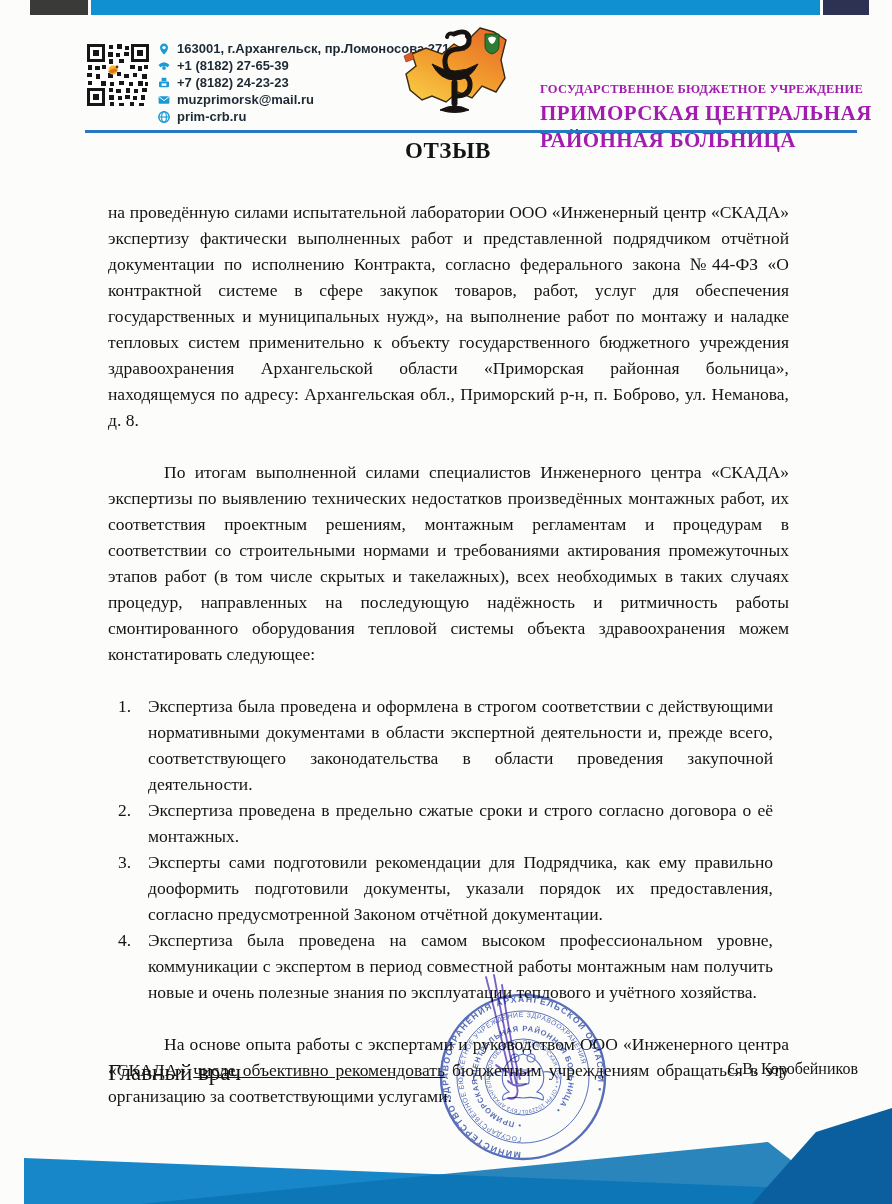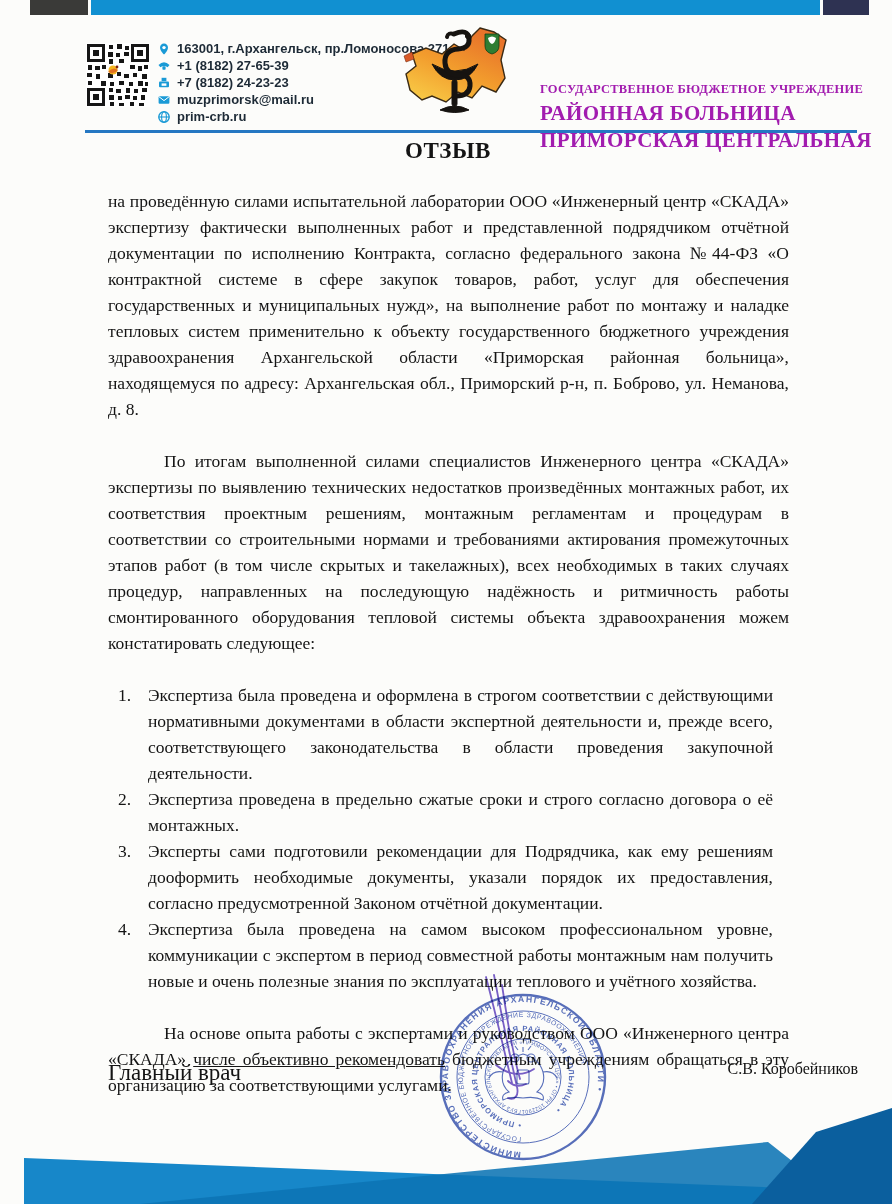--- a/index.html
+++ b/index.html
@@ -24,21 +24,21 @@
   .orgblock{position:absolute;left:540px;top:42px;width:345px;
     font-family:Liberation Serif, serif;color:#a21caf;margin-top:40px;}
   .org-small{font-size:12.5px;font-weight:bold;line-height:15.5px;letter-spacing:.2px;}
   .org-big{font-size:21px;font-weight:900;line-height:24px;letter-spacing:.4px;margin-top:3px;}
   .divider{position:absolute;left:85px;top:130px;width:772px;height:3px;background:#2577c2;}
   
   .doc-title{position:absolute;left:108px;top:138px;width:680px;text-align:center;
     font-weight:bold;font-size:23px;letter-spacing:.5px;}
   .bodytext{position:absolute;left:108px;top:183px;width:681px;
     font-size:17.5px;line-height:26px;text-align:justify;}
-  .para{margin:5px 0 26px 0;}
+  .para{margin:16px 0 26px 0;}
   .para.indent{text-indent:56px;}
   ol.items{margin:0 16px 26px 0;padding:0 0 0 40px;list-style:none;counter-reset:li;}
   ol.items li{counter-increment:li;position:relative;text-align:justify;}
   ol.items li::before{content:counter(li) ".";position:absolute;left:-30px;}
   .uline{text-decoration:underline;}
   
   .sig-role{position:absolute;left:108px;top:1060px;font-size:23px;}
   .sig-name{position:absolute;right:34px;top:1060px;font-size:16px;}
   
   .stamp{position:absolute;left:438px;top:992px;width:170px;height:170px;
@@ -185,35 +185,35 @@
       <rect x="50" y="54" width="5" height="26" rx="2"></rect>
       <path d="M38,84 q15,-8 29,0 q-14,5 -29,0Z"></path>
       <path d="M52,8 q14,-6 15,5 q1,9 -11,10 q-14,1 -13,14 q1,12 14,12 q12,0 11,11 q-1,10 -14,10" fill="none" stroke-width="5" stroke-linecap="round"></path>
       <path d="M52,8 q-6,-2 -7,3" fill="none" stroke-width="4" stroke-linecap="round"></path>
       <circle cx="66" cy="10" r="2.6"></circle>
     </g>
   </svg>
 
   <div class="orgblock">
     <div class="org-small">ГОСУДАРСТВЕННОЕ БЮДЖЕТНОЕ УЧРЕЖДЕНИЕ</div>
+    <div class="org-big">ПРИМОРСКАЯ ЦЕНТРАЛЬНАЯ</div>
     <div class="org-big">РАЙОННАЯ БОЛЬНИЦА</div>
-    <div class="org-big">ПРИМОРСКАЯ ЦЕНТРАЛЬНАЯ</div>
   </div>
 
   <div class="divider"></div>
 
   <div class="doc-title">ОТЗЫВ</div>
 
   <div class="bodytext">
     <p class="para">на проведённую силами испытательной лаборатории ООО «Инженерный центр «СКАДА» экспертизу фактически выполненных работ и представленной подрядчиком отчётной документации по исполнению Контракта, согласно федерального закона №44-ФЗ «О контрактной системе в сфере закупок товаров, работ, услуг для обеспечения государственных и муниципальных нужд», на выполнение работ по монтажу и наладке тепловых систем применительно к объекту государственного бюджетного учреждения здравоохранения Архангельской области «Приморская районная больница», находящемуся по адресу: Архангельская обл., Приморский р-н, п. Боброво, ул. Неманова, д. 8.</p>
     <p class="para indent">По итогам выполненной силами специалистов Инженерного центра «СКАДА» экспертизы по выявлению технических недостатков произведённых монтажных работ, их соответствия проектным решениям, монтажным регламентам и процедурам в соответствии со строительными нормами и требованиями актирования промежуточных этапов работ (в том числе скрытых и такелажных), всех необходимых в таких случаях процедур, направленных на последующую надёжность и ритмичность работы смонтированного оборудования тепловой системы объекта здравоохранения можем констатировать следующее:</p>
     <ol class="items">
       <li>Экспертиза была проведена и оформлена в строгом соответствии с действующими нормативными документами в области экспертной деятельности и, прежде всего, соответствующего законодательства в области проведения закупочной деятельности.</li>
       <li>Экспертиза проведена в предельно сжатые сроки и строго согласно договора о её монтажных.</li>
-      <li>Эксперты сами подготовили рекомендации для Подрядчика, как ему решениям дооформить необходимые документы, указали порядок их предоставления, согласно предусмотренной Законом отчётной документации.</li>
+      <li>Эксперты сами подготовили рекомендации для Подрядчика, как ему правильно дооформить подготовили документы, указали порядок их предоставления, согласно предусмотренной Законом отчётной документации.</li>
       <li>Экспертиза была проведена на самом высоком профессиональном уровне, коммуникации с экспертом в период совместной работы монтажным нам получить новые и очень полезные знания по эксплуатации теплового и учётного хозяйства.</li>
     </ol>
     <p class="para indent"><span>На основе опыта работы с экспертами и руководством ООО «Инженерного центра «СКАДА» </span><span class="uline">числе объективно рекомендовать</span><span> бюджетным учреждениям обращаться в эту организацию за соответствующими услугами.</span></p>
   </div>
 
   <div class="sig-role">Главный врач</div>
   <div class="sig-name">С.В. Коробейников</div>
 
   <svg class="stamp" viewBox="0 0 170 170">
     <defs>

